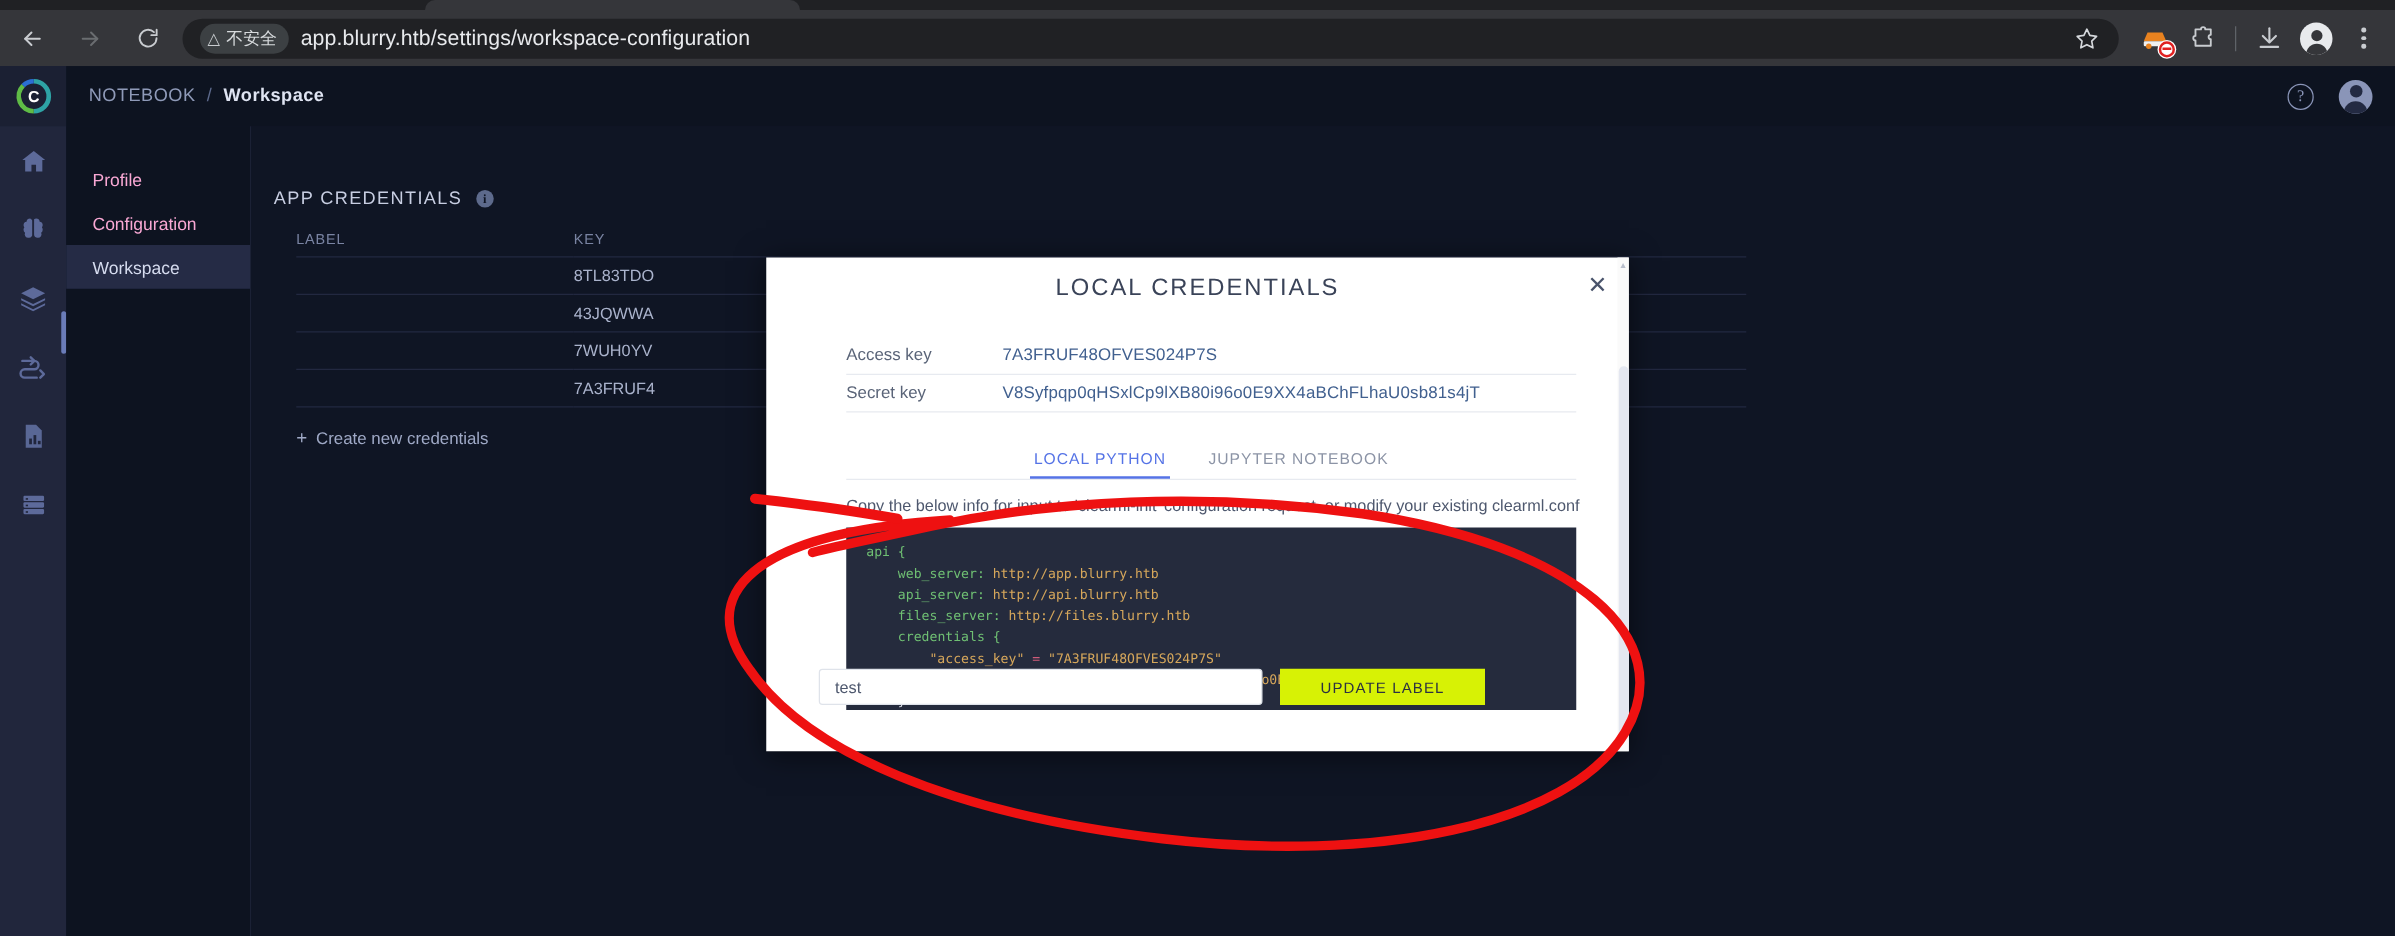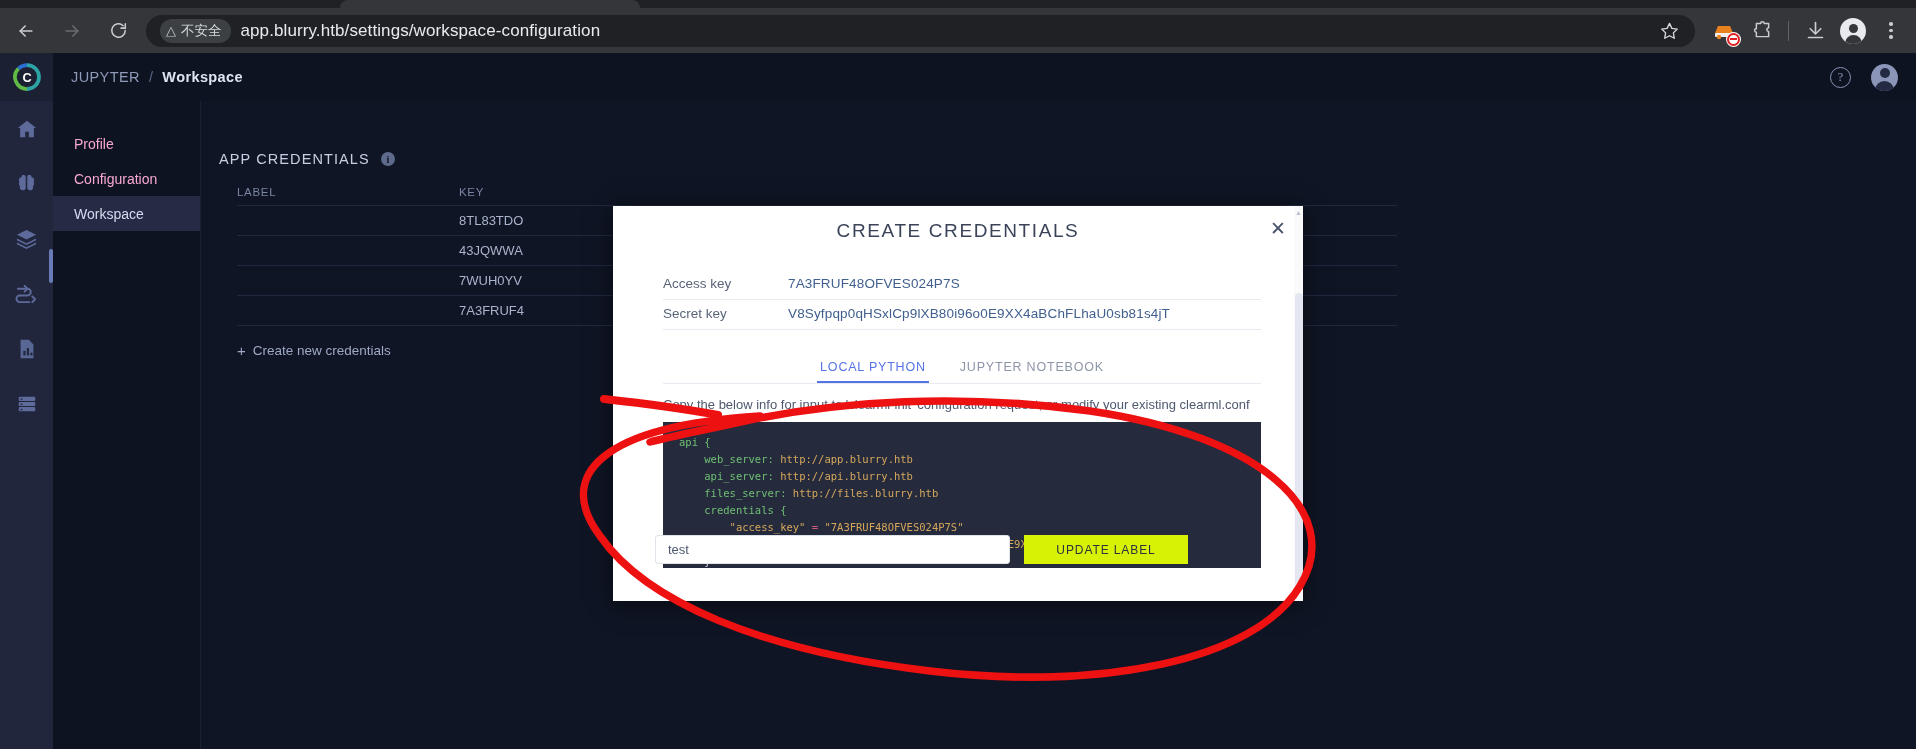--- a/index.html
+++ b/index.html
@@ -261,21 +261,21 @@
     color: #3a4358;
     letter-spacing: 1.6px;
     padding-top: 14px;
   }
   #modal-close {
     position: absolute; right: 17px; top: 13px;
     font-size: 19px; color: #49536b;
     line-height: 1;
   }
   #modal-body {
-    padding: 28px 42px 0 50px;
+    padding: 28px 42px 0 64px;
   }
   .kv-row {
     display: flex; align-items: baseline;
     border-bottom: 1px solid #e7eaf0;
     padding: 6px 0 8px 0;
     font-size: 13.5px;
   }
   .kv-label { width: 125px; color: #5a6478; }
   .kv-value { color: #41608f; letter-spacing: 0.15px; }
 
@@ -501,21 +501,21 @@
         <rect x="5" y="6" width="2" height="1.4" fill="#21263c"></rect>
         <rect x="5" y="11.7" width="2" height="1.4" fill="#21263c"></rect>
         <rect x="5" y="17.4" width="2" height="1.4" fill="#21263c"></rect>
       </svg>
     </div>
     <div id="rail-active-marker"></div>
   </div>
 
   <div id="app-header">
     <div id="breadcrumb">
-      <span class="crumb-root">JUPYTER</span>
+      <span class="crumb-root">NOTEBOOK</span>
       <span class="crumb-sep">/</span>
       <span class="crumb-leaf">Workspace</span>
     </div>
     <div id="header-right">
       <div id="help-icon">?</div>
       <div id="user-avatar">
         <span class="uh"></span>
           <span class="ub"></span>
       </div>
     </div>
@@ -566,21 +566,21 @@
       </tbody>
     </table>
 
     <div id="create-new">
       <span class="plus">+</span>
       <span>Create new credentials</span>
     </div>
   </div>
 
   <div id="modal">
-    <div id="modal-title">CREATE CREDENTIALS</div>
+    <div id="modal-title">LOCAL CREDENTIALS</div>
     <div id="modal-close">✕</div>
 
     <div id="modal-body">
       <div class="kv-row">
         <span class="kv-label">Access key</span>
         <span class="kv-value">7A3FRUF48OFVES024P7S</span>
       </div>
       <div class="kv-row">
         <span class="kv-label">Secret key</span>
         <span class="kv-value">V8Syfpqp0qHSxlCp9lXB80i96o0E9XX4aBChFLhaU0sb81s4jT</span>

